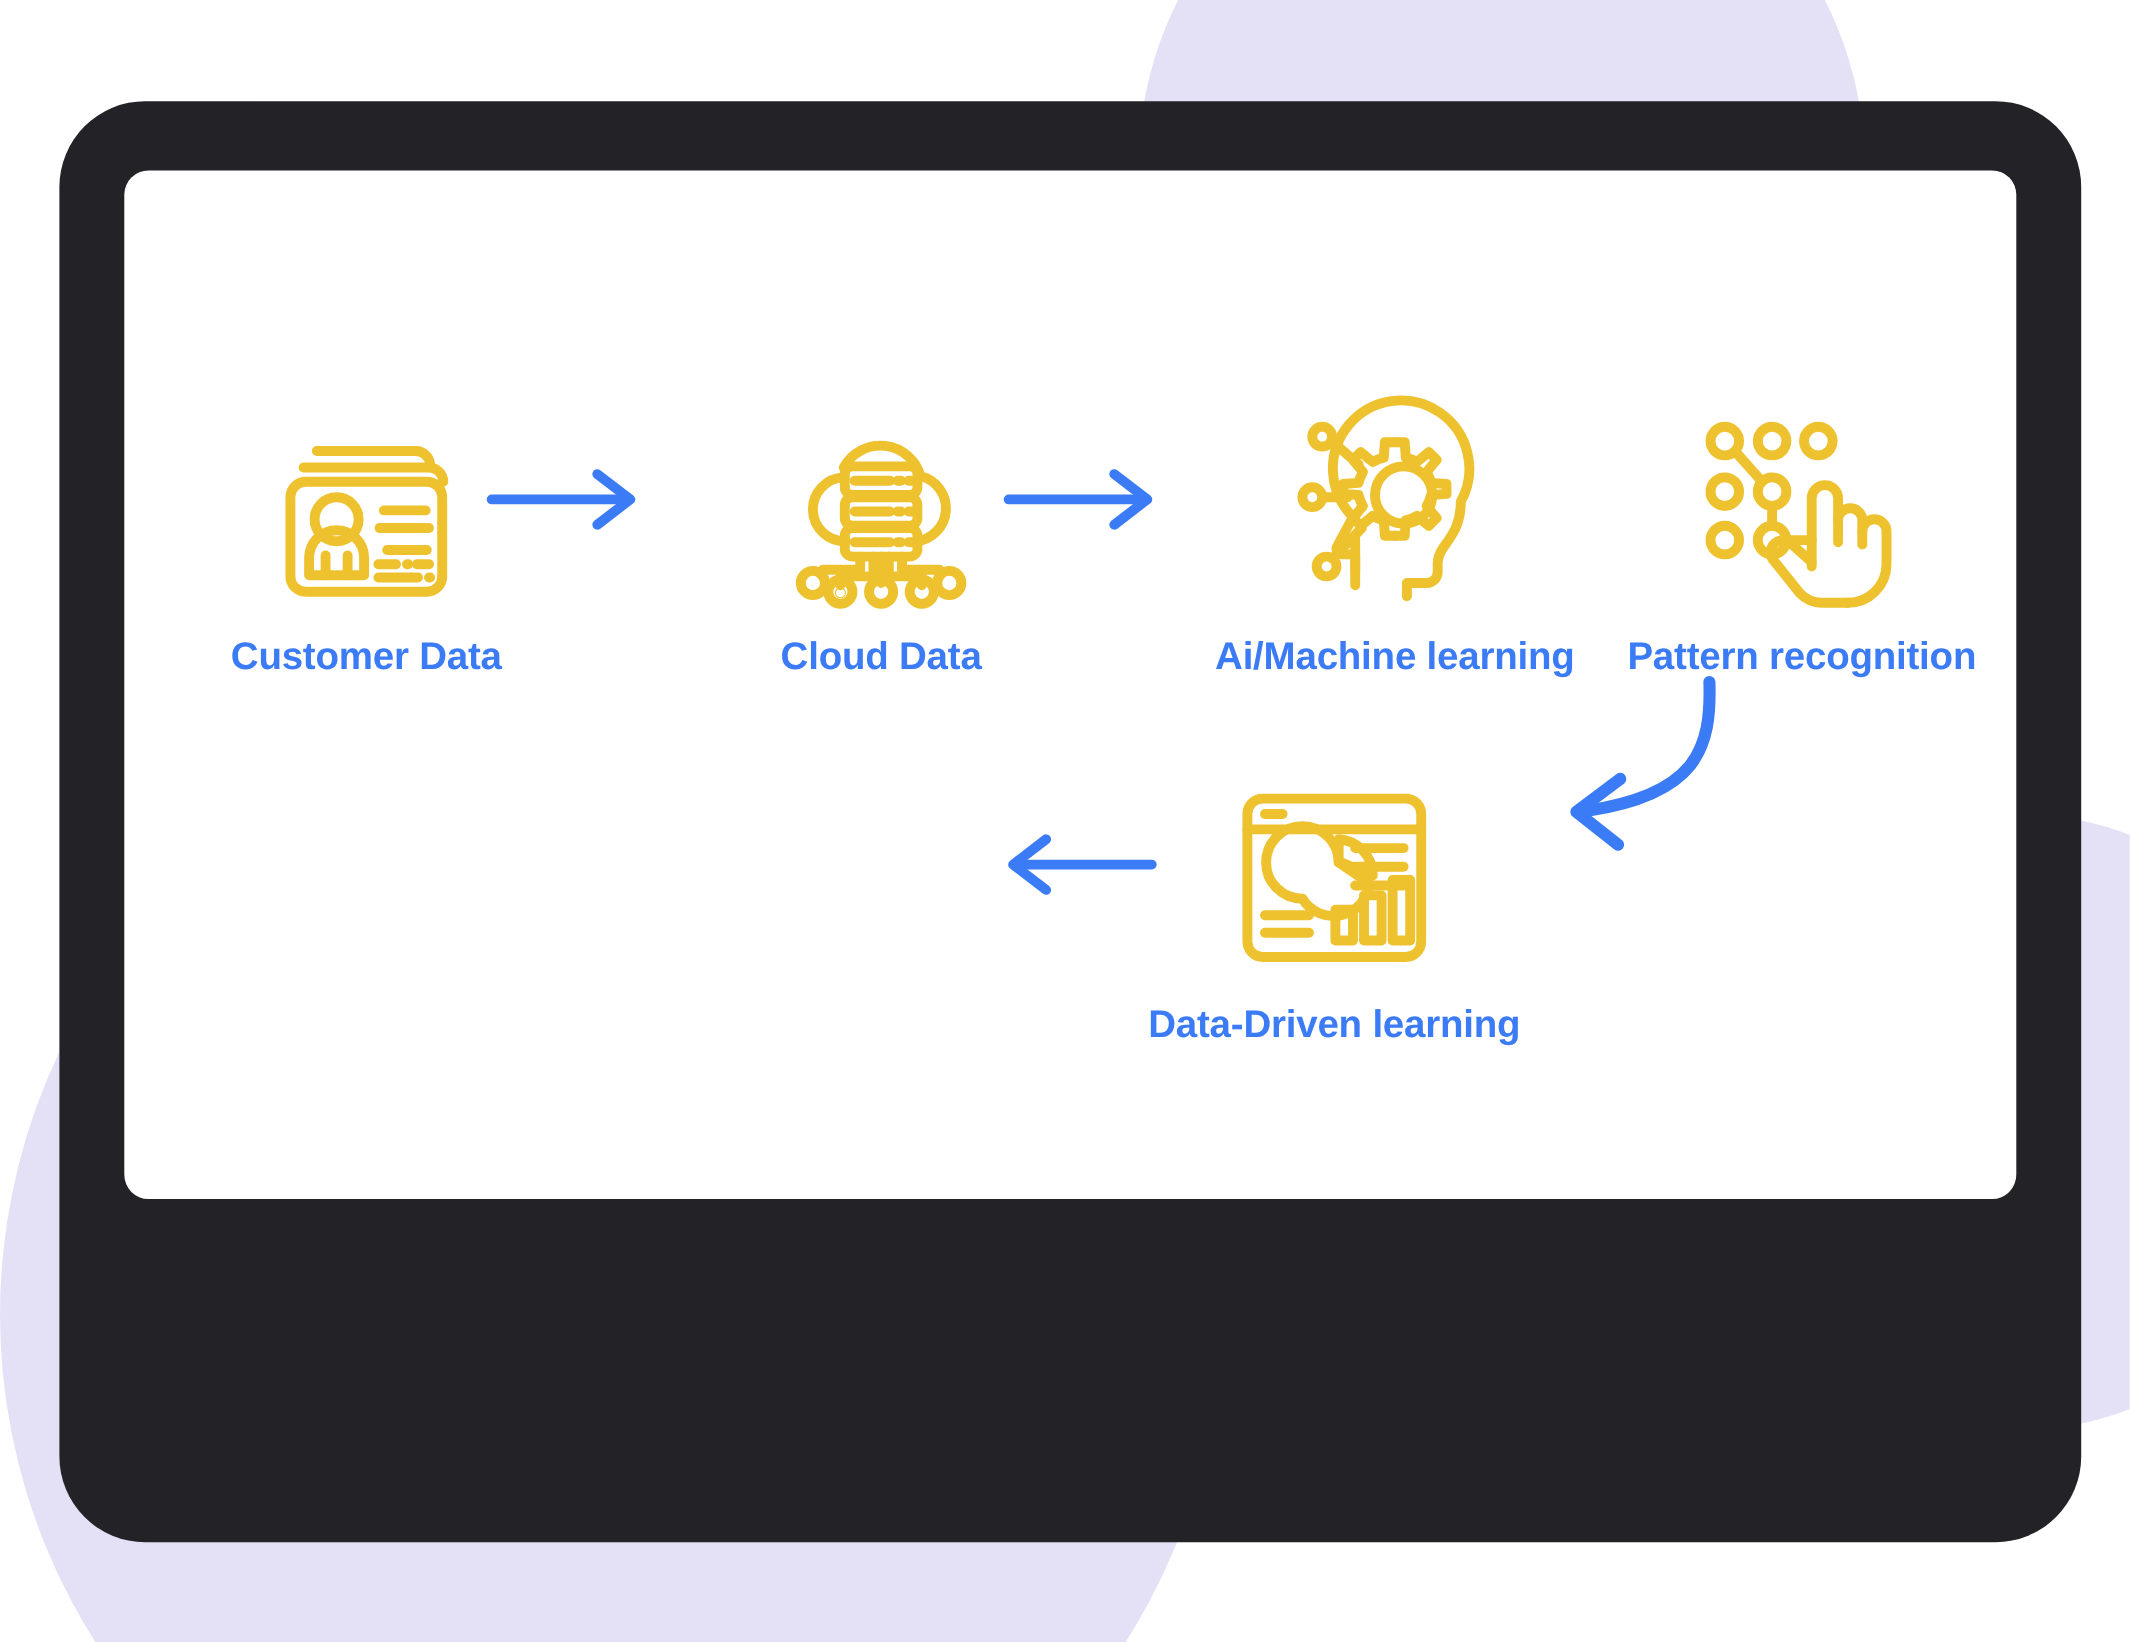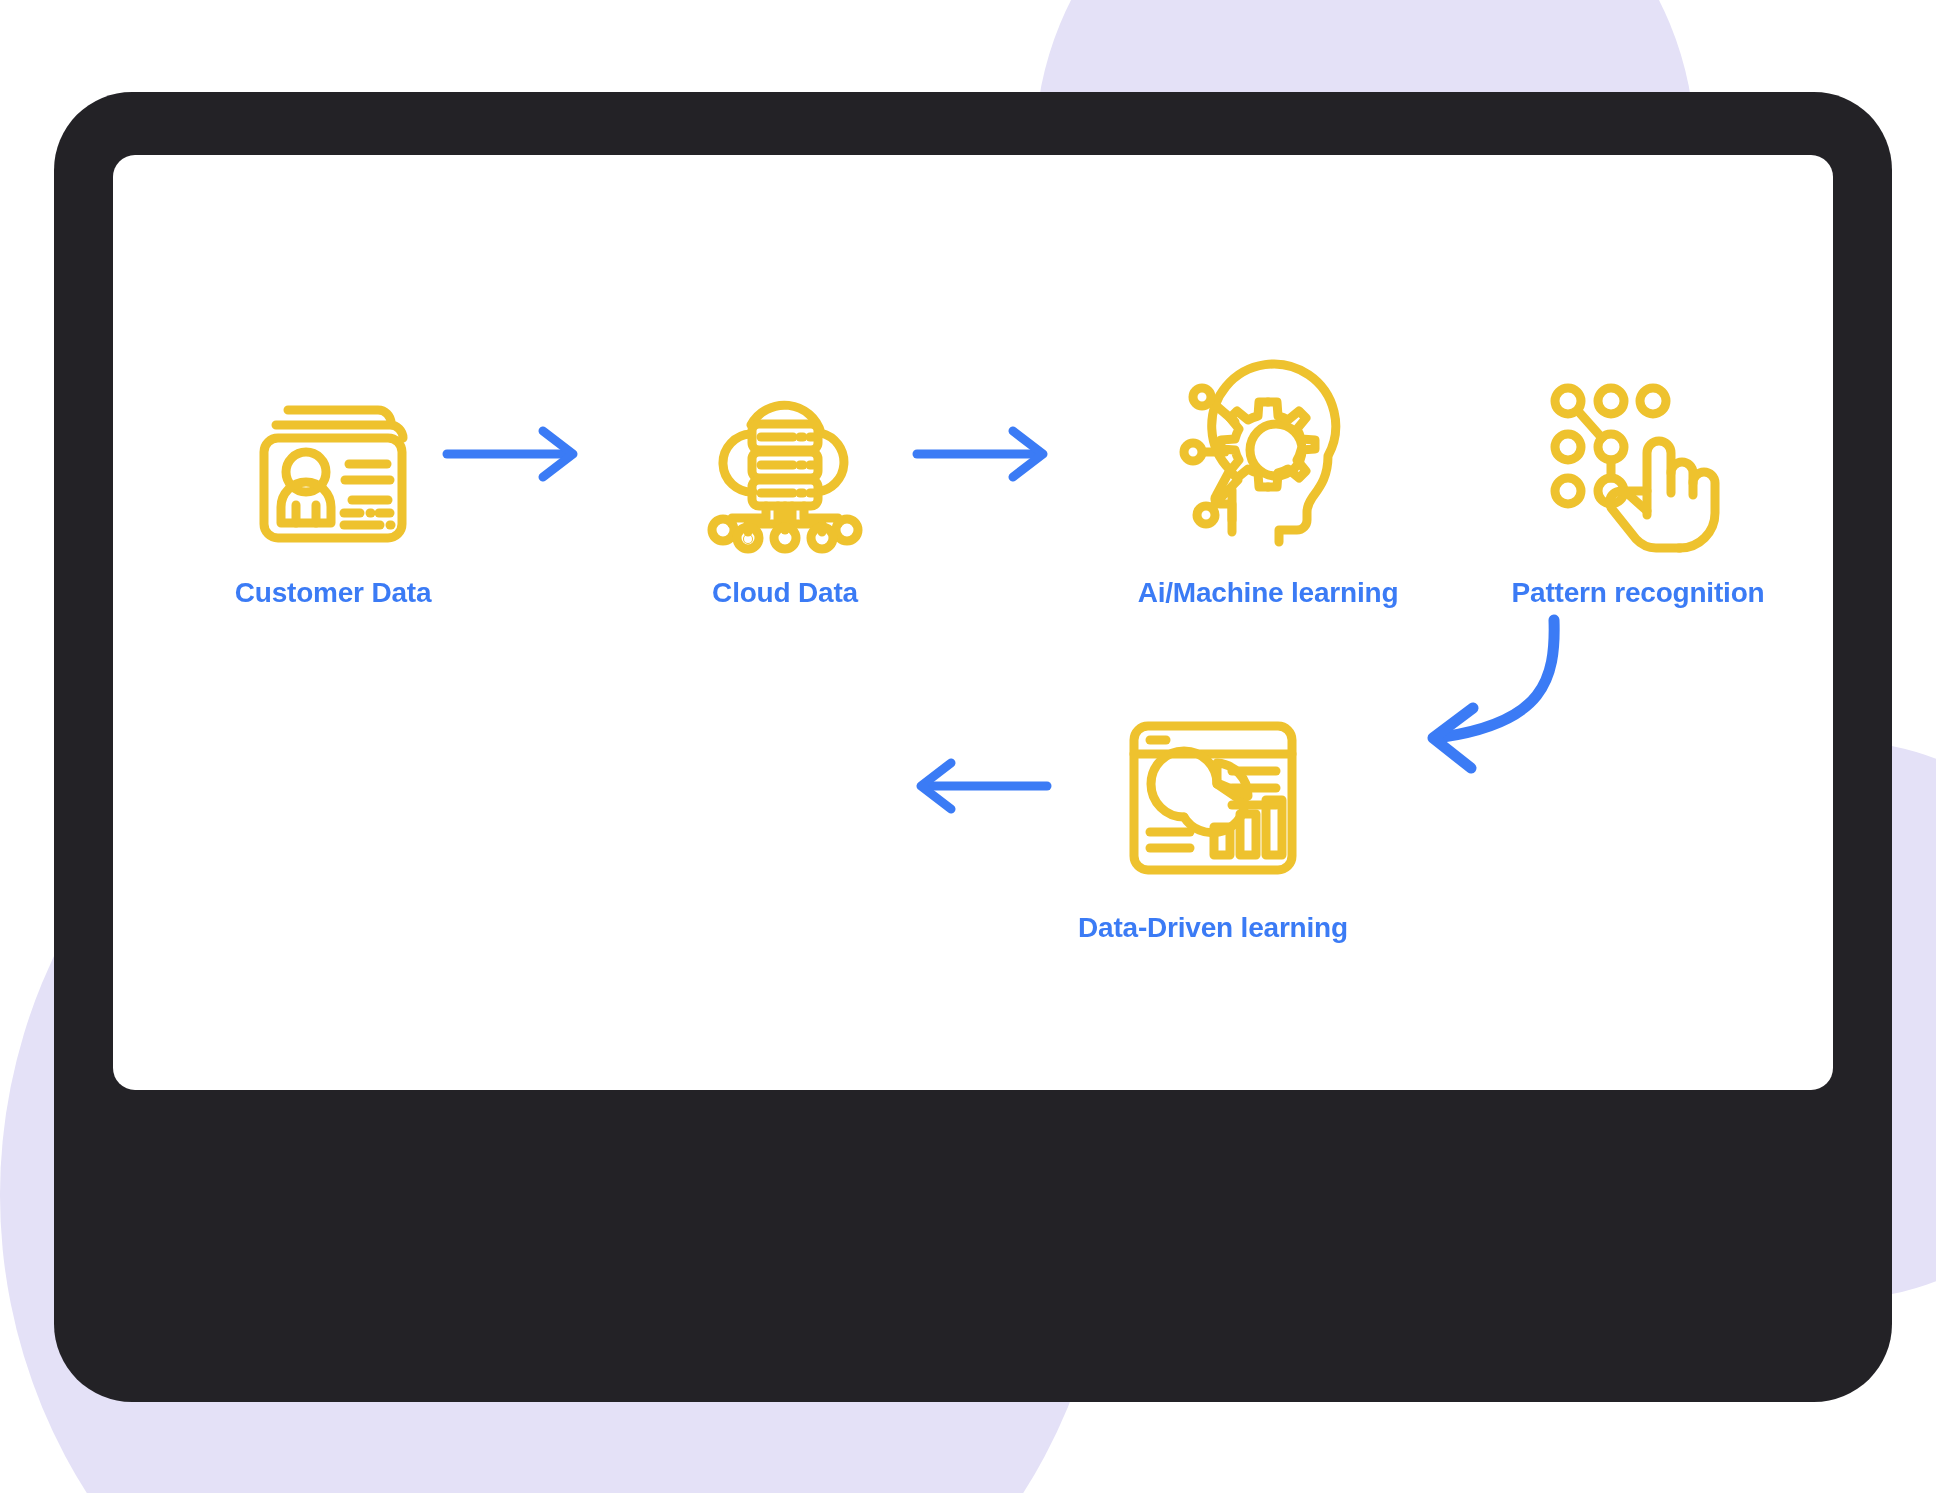--- a/index.html
+++ b/index.html
@@ -85,30 +85,30 @@
   }
   .node .icon-wrap {
     height: 185px;
     display: flex;
     align-items: center;
     justify-content: center;
   }
   .node .label {
     margin-top: 22px;
     color: #3b7bf5;
-    font-size: 28px;
+    font-size: 35px;
     font-weight: 700;
     letter-spacing: -0.2px;
     white-space: nowrap;
     font-family: "Liberation Sans", sans-serif;
   }
 
   
   #node-customer-data  { left: 60px;   top: 215px; }
-  #node-cloud-data     { left: 512px;  top: 215px; align-items: center; }
+  #node-cloud-data     { left: 528px;  top: 215px; align-items: center; }
   #node-ai-ml          { left: 995px;  top: 215px; }
   #node-pattern        { left: 1345px; top: 215px; width: 360px; }
 
   
   #node-product-rec    { left: 470px;  top: 550px; width: 390px; }
   #node-data-marketing { left: 915px;  top: 550px; width: 370px; }
 
   
   .arrow-straight {
     position: absolute;

